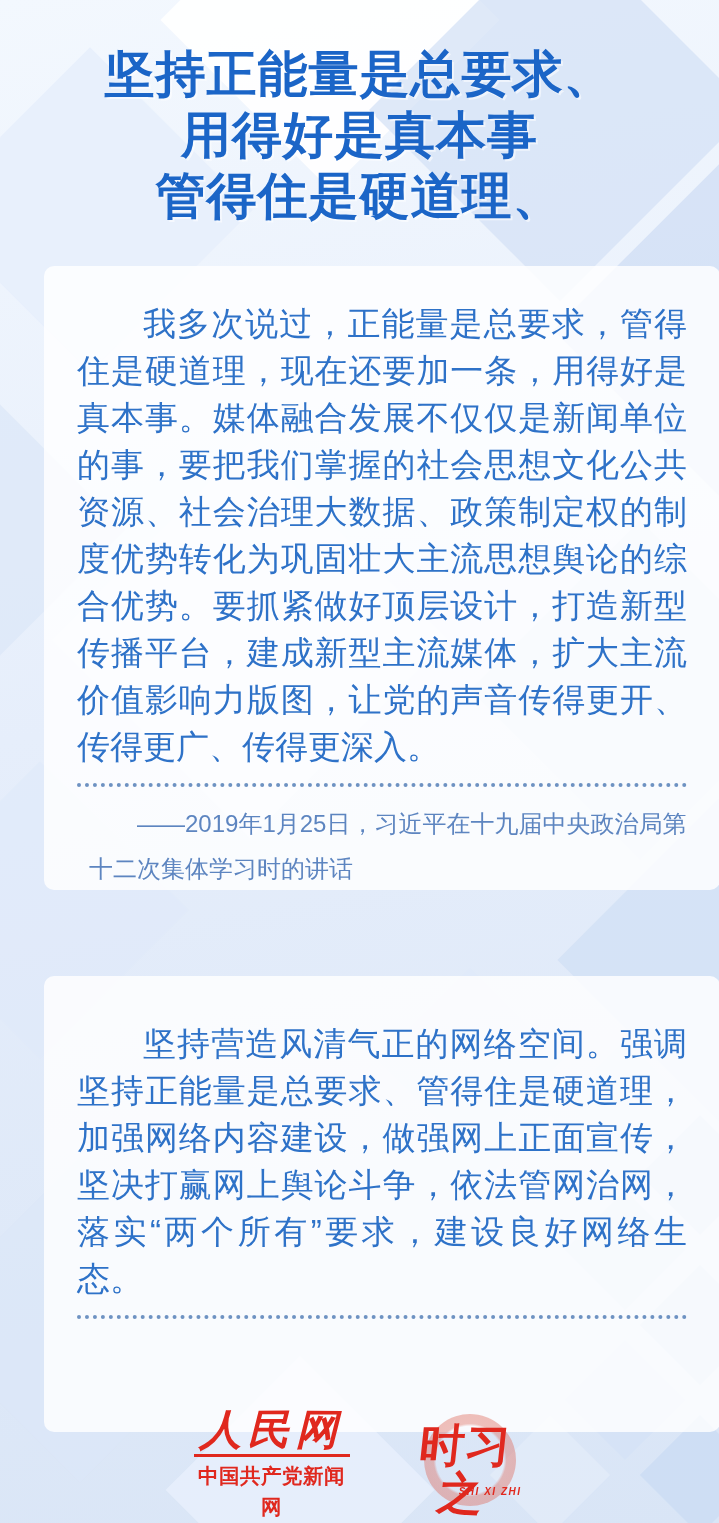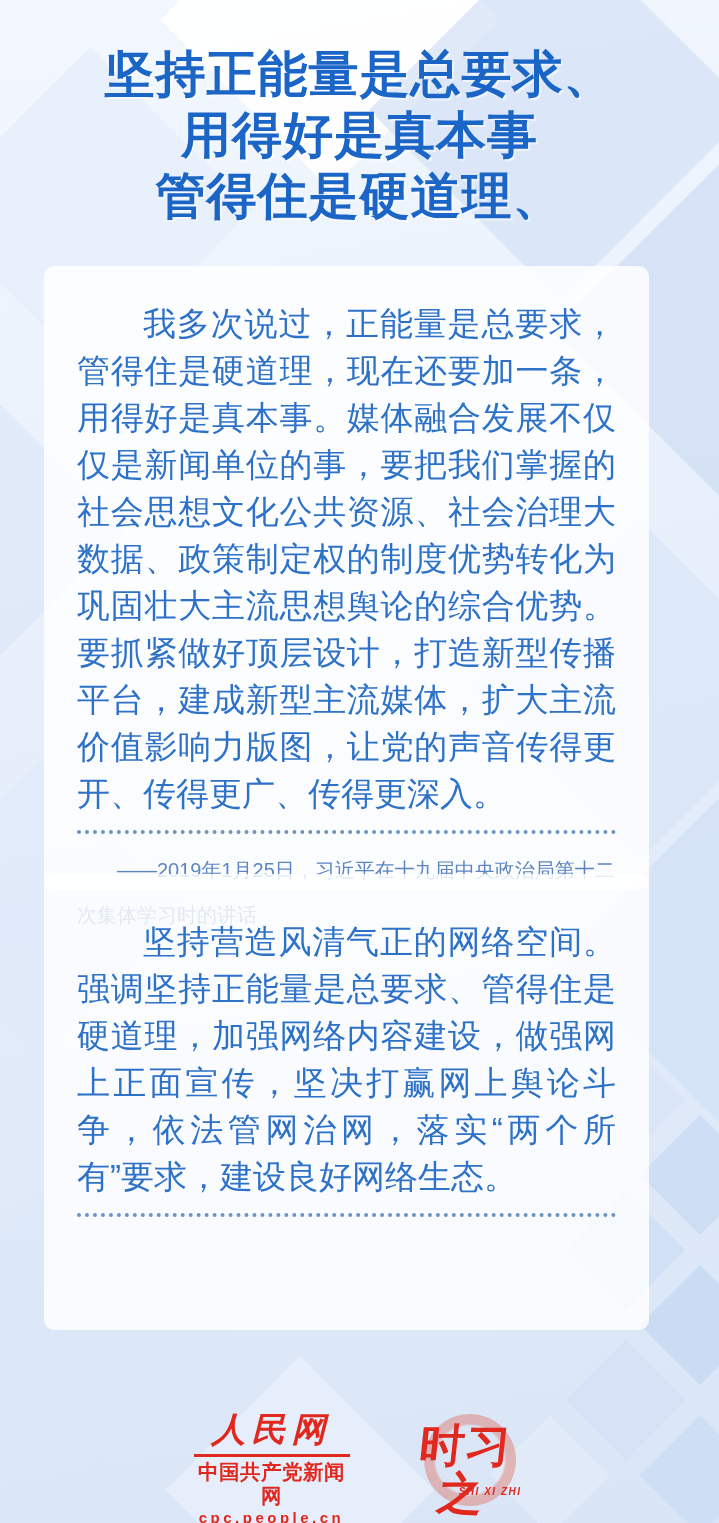--- a/index.html
+++ b/index.html
@@ -13,50 +13,50 @@
   
   .title{
     position:absolute;top:44px;left:0;width:719px;margin:0;
     text-align:center;font-size:50px;line-height:61px;font-weight:900;
     color:#1b65c7;letter-spacing:1px;
     text-shadow:2px 2px 0 rgba(255,255,255,.55);
   }
   .title span{display:block;}
   
   .card{
-    position:absolute;left:44px;width:605px;box-sizing:border-box;
+    position:absolute;left:44px;width:676px;box-sizing:border-box;
     background:rgba(255,255,255,.82);border-radius:10px;
     padding:34px 33px 8px 33px;
   }
   .card.c1{top:266px;height:624px;}
-  .card.c2{top:874px;height:456px;padding-top:44px;}
+  .card.c2{top:976px;height:456px;padding-top:44px;}
   .qbody{
     margin:0;font-size:33px;line-height:47px;color:#2e72c8;
     text-indent:2em;text-align:justify;letter-spacing:0;
   }
   .dotted{
     border:none;border-top:4px dotted rgba(63,111,174,.75);
     margin:13px 0 0 0;height:0;
   }
   .qsource{
-    margin:14px 0 0 0;font-size:20px;line-height:45px;color:#5d85c0;
+    margin:14px 0 0 12px;font-size:24px;line-height:45px;color:#5d85c0;
     text-indent:2em;text-align:left;
   }
   
   .footer{
     position:absolute;top:1408px;left:0;width:719px;
     display:flex;justify-content:center;align-items:flex-start;gap:46px;
   }
   .people-logo{width:160px;text-align:center;color:#e0281e;}
   .pl-script{
     font-family:"Liberation Serif",serif;font-style:italic;font-weight:700;
-    font-size:34px;line-height:44px;letter-spacing:6px;
+    font-size:42px;line-height:44px;letter-spacing:6px;
   }
   .pl-rule{height:3px;background:#e0281e;margin:2px 2px 3px 2px;}
-  .pl-site{font-size:20.5px;font-weight:900;letter-spacing:.5px;line-height:24px;}
+  .pl-site{font-size:20.5px;font-weight:900;letter-spacing:.5px;line-height:31px;}
   .pl-url{font-size:15px;font-weight:700;letter-spacing:3.5px;line-height:20px;}
   .sxz-logo{position:relative;width:130px;height:105px;}
   .sxz-ring{
     position:absolute;left:26px;top:6px;width:92px;height:92px;border-radius:50%;
     background:radial-gradient(circle at 50% 50%,
       rgba(0,0,0,0) 52%,
       rgba(222,103,88,.40) 56%,
       rgba(222,103,88,.42) 74%,
       rgba(0,0,0,0) 80%);
     transform:rotate(-18deg);

